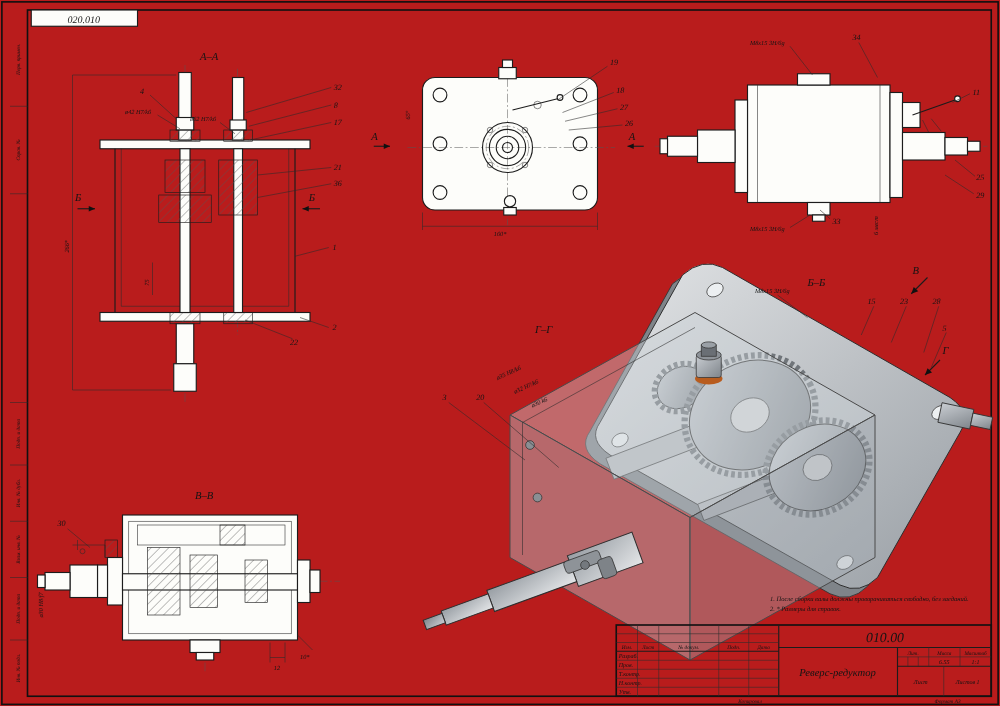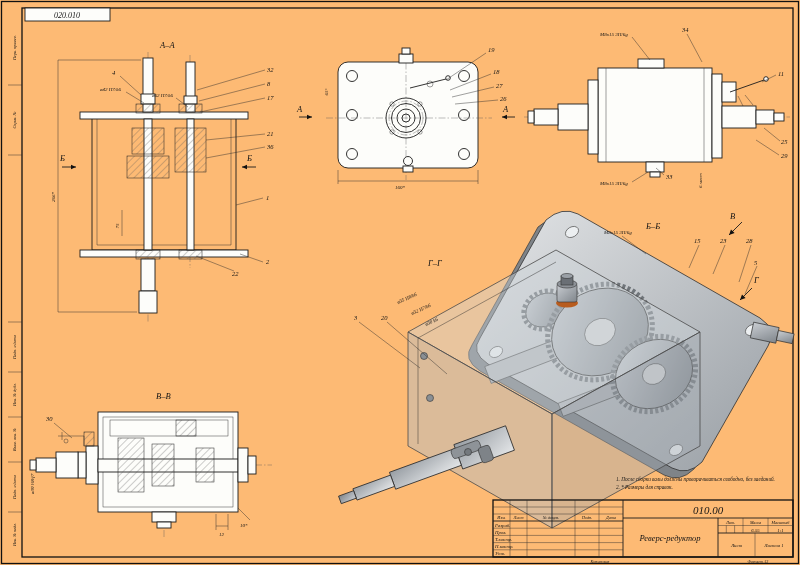--- a/index.html
+++ b/index.html
@@ -1,17 +1,17 @@
 <!DOCTYPE html>
 <html><head>
 <meta charset="utf-8">
 <style>
   *{margin:0;padding:0;box-sizing:border-box}
   html,body{width:800px;height:565px;background:#d8d8d4;overflow:hidden}
-  .page{position:relative;width:800px;height:565px;background:#fdba74;font-family:"Liberation Serif",serif}
+  .page{position:relative;width:800px;height:565px;background:#b91c1c;font-family:"Liberation Serif",serif}
   svg.dwg{position:absolute;left:0;top:0;width:800px;height:565px}
   
   .ln{stroke:#1c1c1c;stroke-width:.9;fill:none}
   .lnf{stroke:#1c1c1c;stroke-width:.9;fill:#fdfdfa}
   .lt{stroke:#2a2a2a;stroke-width:.45;fill:none}
   .cl{stroke:#555;stroke-width:.4;fill:none;stroke-dasharray:7 2 1.5 2}
   .fr{stroke:#111;stroke-width:1.3;fill:none}
   .hx{fill:url(#h);stroke:#1c1c1c;stroke-width:.5}
   .teeth{fill:none;stroke:#70757a;stroke-width:5;stroke-dasharray:3 2.4}
   

